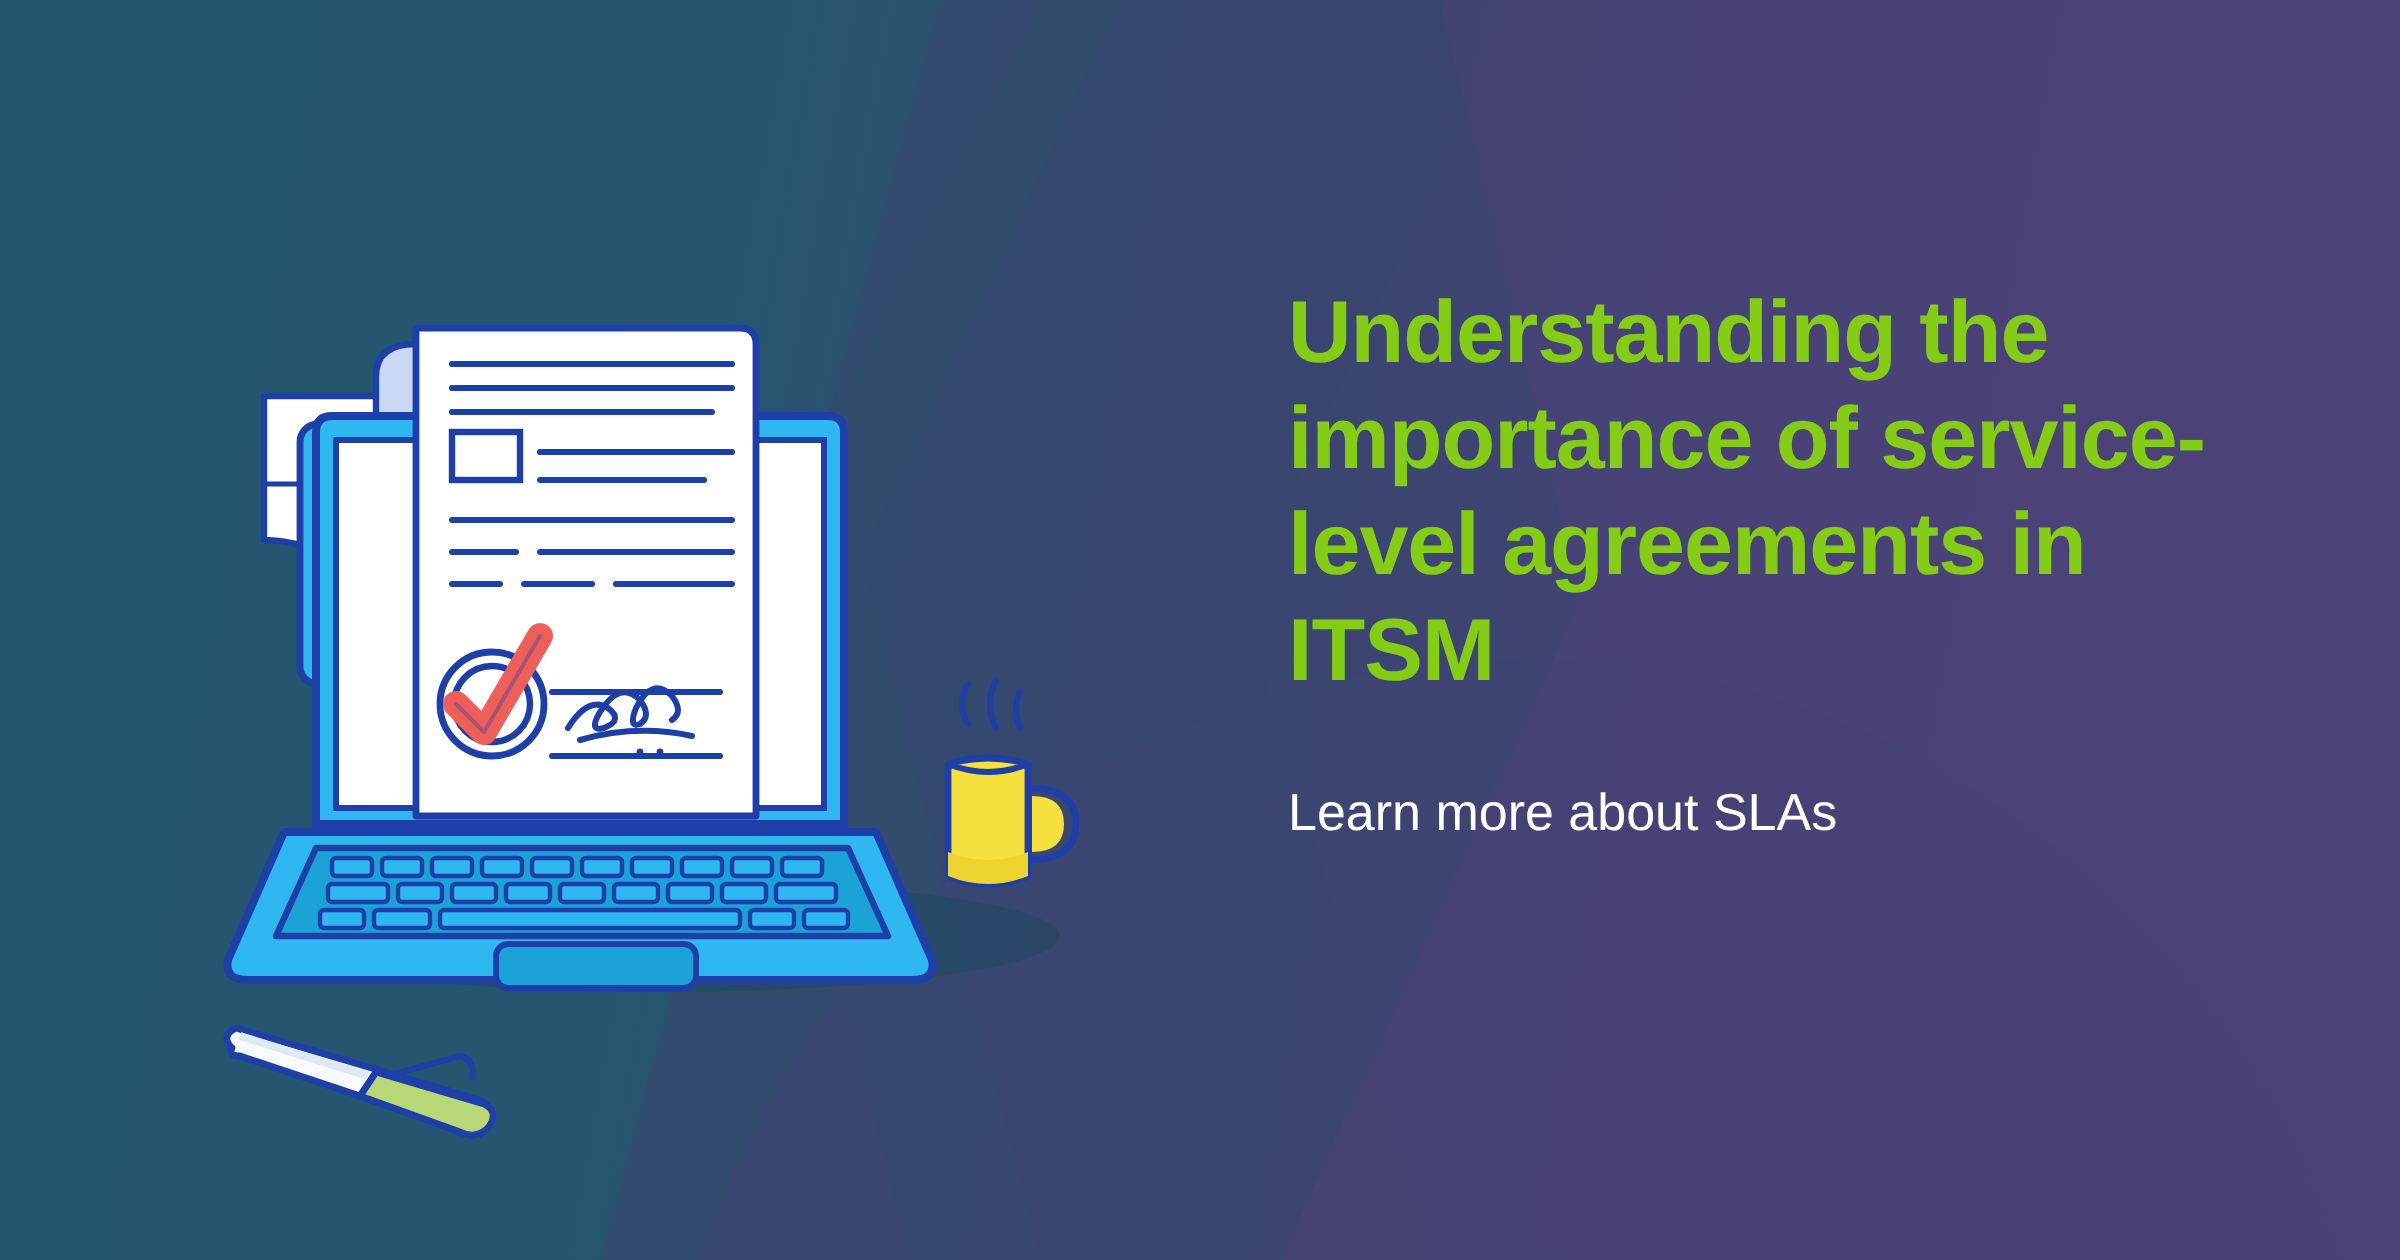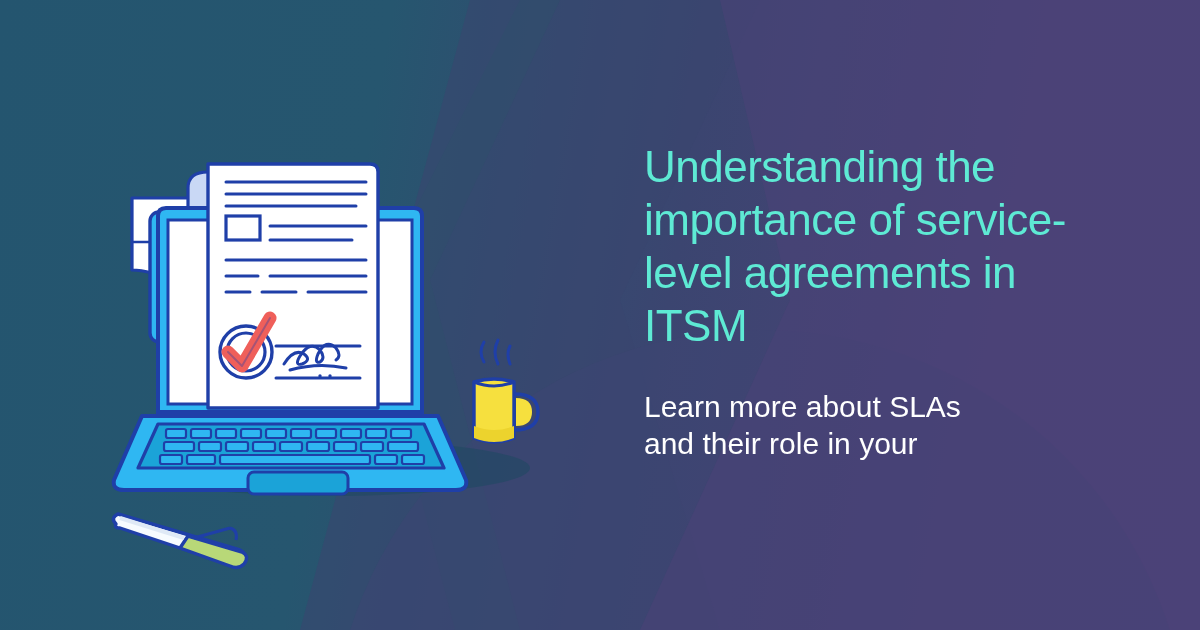--- a/index.html
+++ b/index.html
@@ -25,28 +25,28 @@
   }
   .bg-wedge-a svg, .bg-wedge-b svg { width:100%; height:100%; display:block; }
   .bg-wedge-b { position:absolute; left:0; top:0; width:100%; height:100%; }
 
   
   .text-col {
     position:absolute; left:644px; top:0; width:470px; height:630px;
   }
   .headline {
     position:absolute; top:140px; left:0; width:460px;
-    color:#5eead4;
-    font-size:44px; font-weight:normal; line-height:53px;
+    color:#84cc16;
+    font-size:44px; font-weight:bold; line-height:53px;
     letter-spacing:-0.5px;
   }
   .subhead {
     position:absolute; top:388px; left:0; width:400px;
     color:#ffffff;
-    font-size:30px; font-weight:normal; line-height:37px;
+    font-size:26px; font-weight:normal; line-height:37px;
     letter-spacing:0px;
   }
   .subhead span { display:block; }
 
   
   .illo { position:absolute; left:80px; top:150px; width:520px; height:420px; }
   .illo svg { width:100%; height:100%; display:block; overflow:visible; }
 </style>
 </head>
 <body>
@@ -200,17 +200,16 @@
         <path d="M150 378 Q158 380 156 390" fill="none" stroke="#1f3fa8" stroke-width="3"></path>
         <path d="M40 368 L104 388" fill="none" stroke="#dfe9f6" stroke-width="4"></path>
       </g>
     </svg>
   </div>
 
   <div class="text-col">
     <h1 class="headline">Understanding the importance of service-level agreements in ITSM</h1>
     <div class="subhead">
       <span>Learn more about SLAs</span>
-      <span>and their role in your</span>
     </div>
   </div>
 
 </div>
 
 </body></html>

